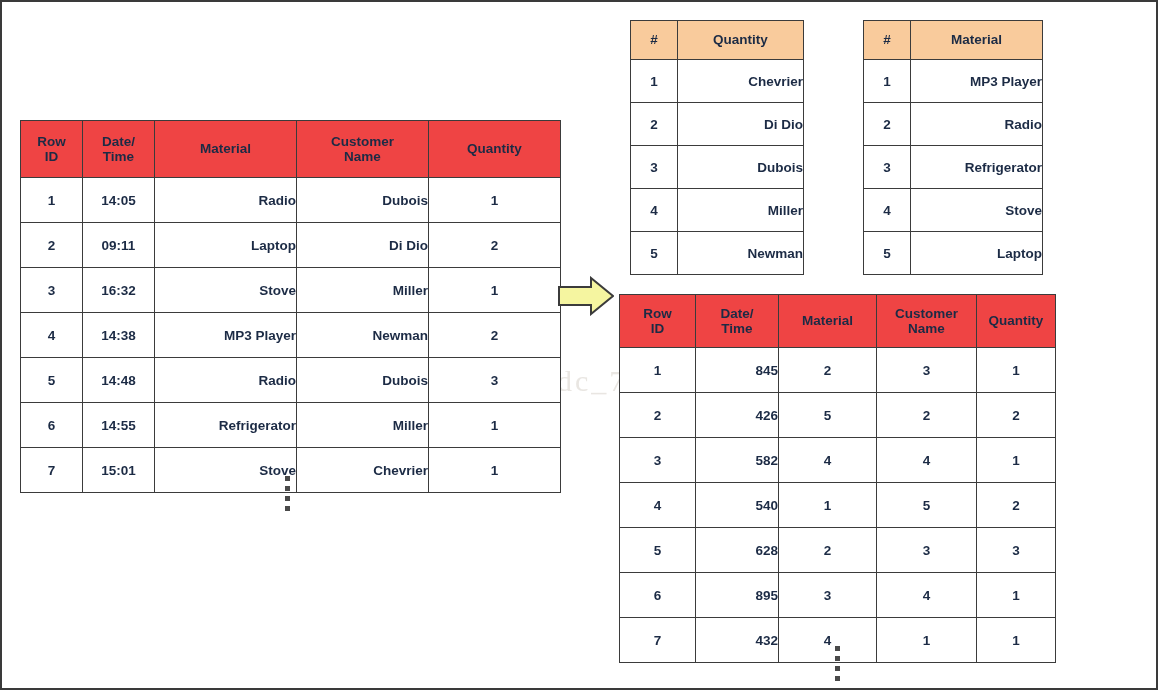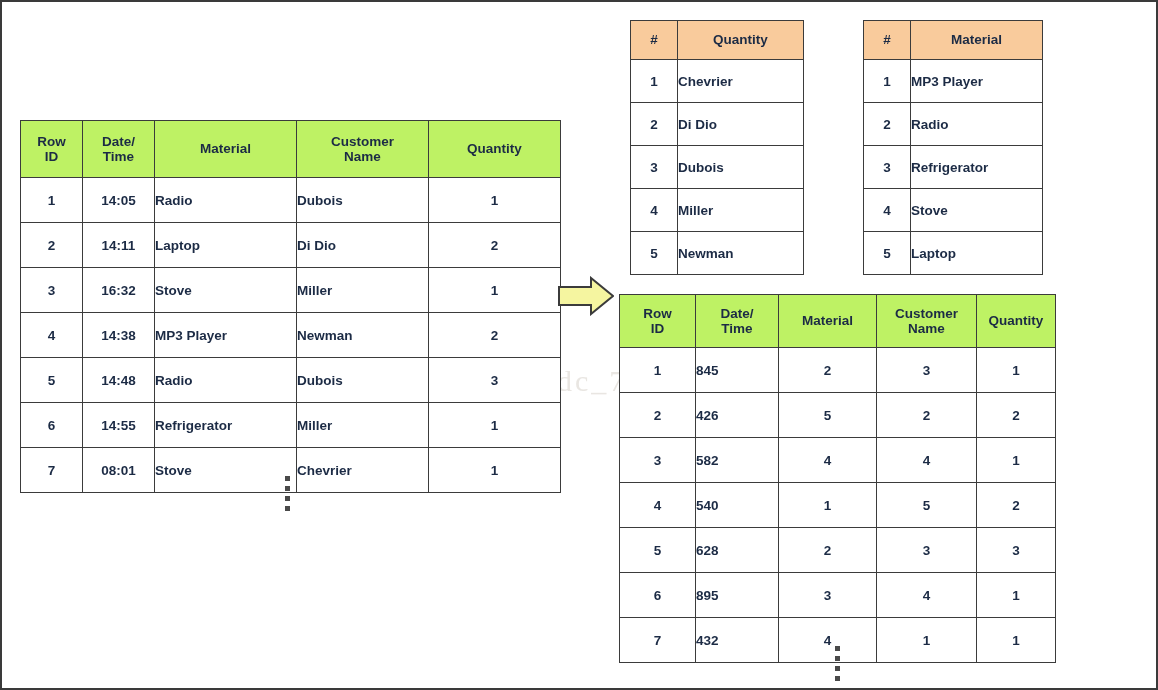--- a/index.html
+++ b/index.html
@@ -53,25 +53,25 @@
   }
   .tbl th {
     line-height: 1.12;
     text-align: center;
     vertical-align: middle;
   }
   .tbl td {
     vertical-align: middle;
     background: #ffffff;
   }
-  .hdr-blue th { background: #bef264; }
+  .hdr-blue th { background: #ef4444; }
   .hdr-orange th { background: #F9CB9C; }
 
   .c-center { text-align: center; }
-  .c-left   { text-align: left; padding-left: 9px; }
+  .c-left   { text-align: right; padding-left: 9px; }
 
   
   #raw-table { left: 18px; top: 118px; width: 540px; }
   #raw-table th { height: 56px; }
   #raw-table td { height: 44px; }
 
   
   #customers-table { left: 628px; top: 18px; width: 173px; }
   #customers-table th { height: 38px; }
   #customers-table td { height: 42px; }
@@ -150,21 +150,21 @@
     <tbody>
       <tr>
         <td class="c-center">1</td>
         <td class="c-center">14:05</td>
         <td class="c-left">Radio</td>
         <td class="c-left">Dubois</td>
         <td class="c-center">1</td>
       </tr>
       <tr>
         <td class="c-center">2</td>
-        <td class="c-center">14:11</td>
+        <td class="c-center">09:11</td>
         <td class="c-left">Laptop</td>
         <td class="c-left">Di Dio</td>
         <td class="c-center">2</td>
       </tr>
       <tr>
         <td class="c-center">3</td>
         <td class="c-center">16:32</td>
         <td class="c-left">Stove</td>
         <td class="c-left">Miller</td>
         <td class="c-center">1</td>
@@ -185,21 +185,21 @@
       </tr>
       <tr>
         <td class="c-center">6</td>
         <td class="c-center">14:55</td>
         <td class="c-left">Refrigerator</td>
         <td class="c-left">Miller</td>
         <td class="c-center">1</td>
       </tr>
       <tr>
         <td class="c-center">7</td>
-        <td class="c-center">08:01</td>
+        <td class="c-center">15:01</td>
         <td class="c-left">Stove</td>
         <td class="c-left">Chevrier</td>
         <td class="c-center">1</td>
       </tr>
     </tbody>
   </table>
 
   <div class="vdots" id="raw-dots">
     <span></span>
     <span></span>

